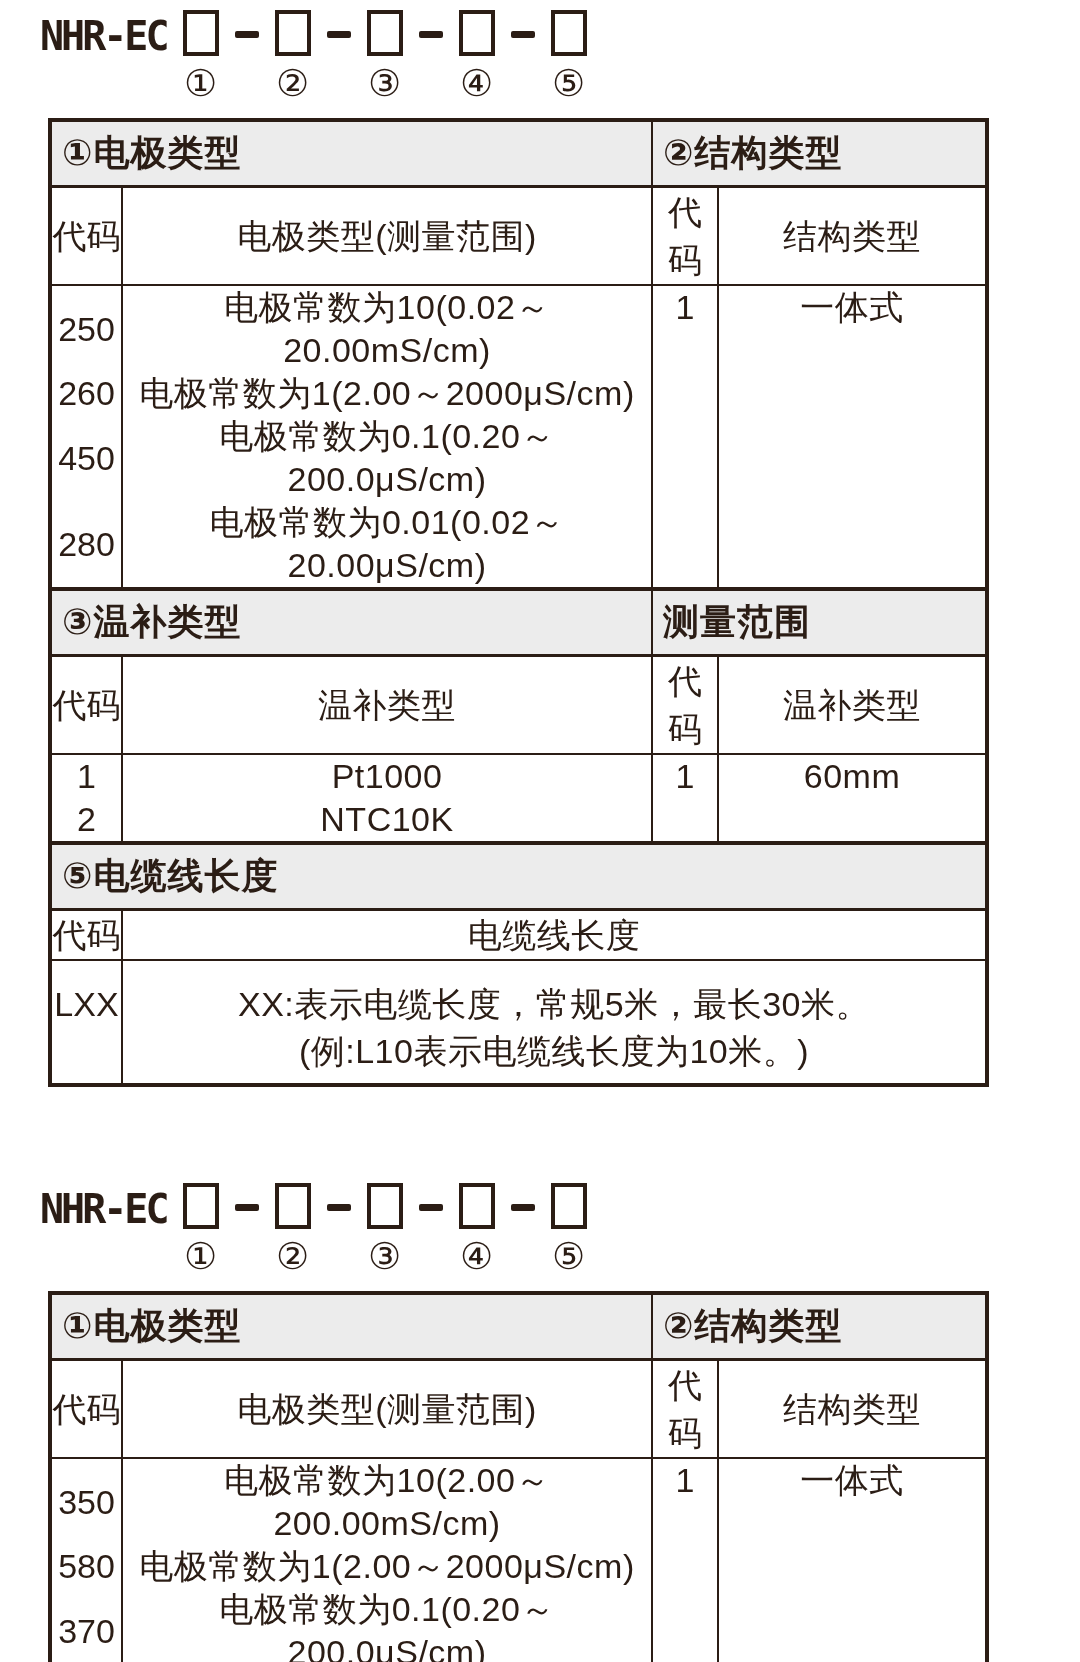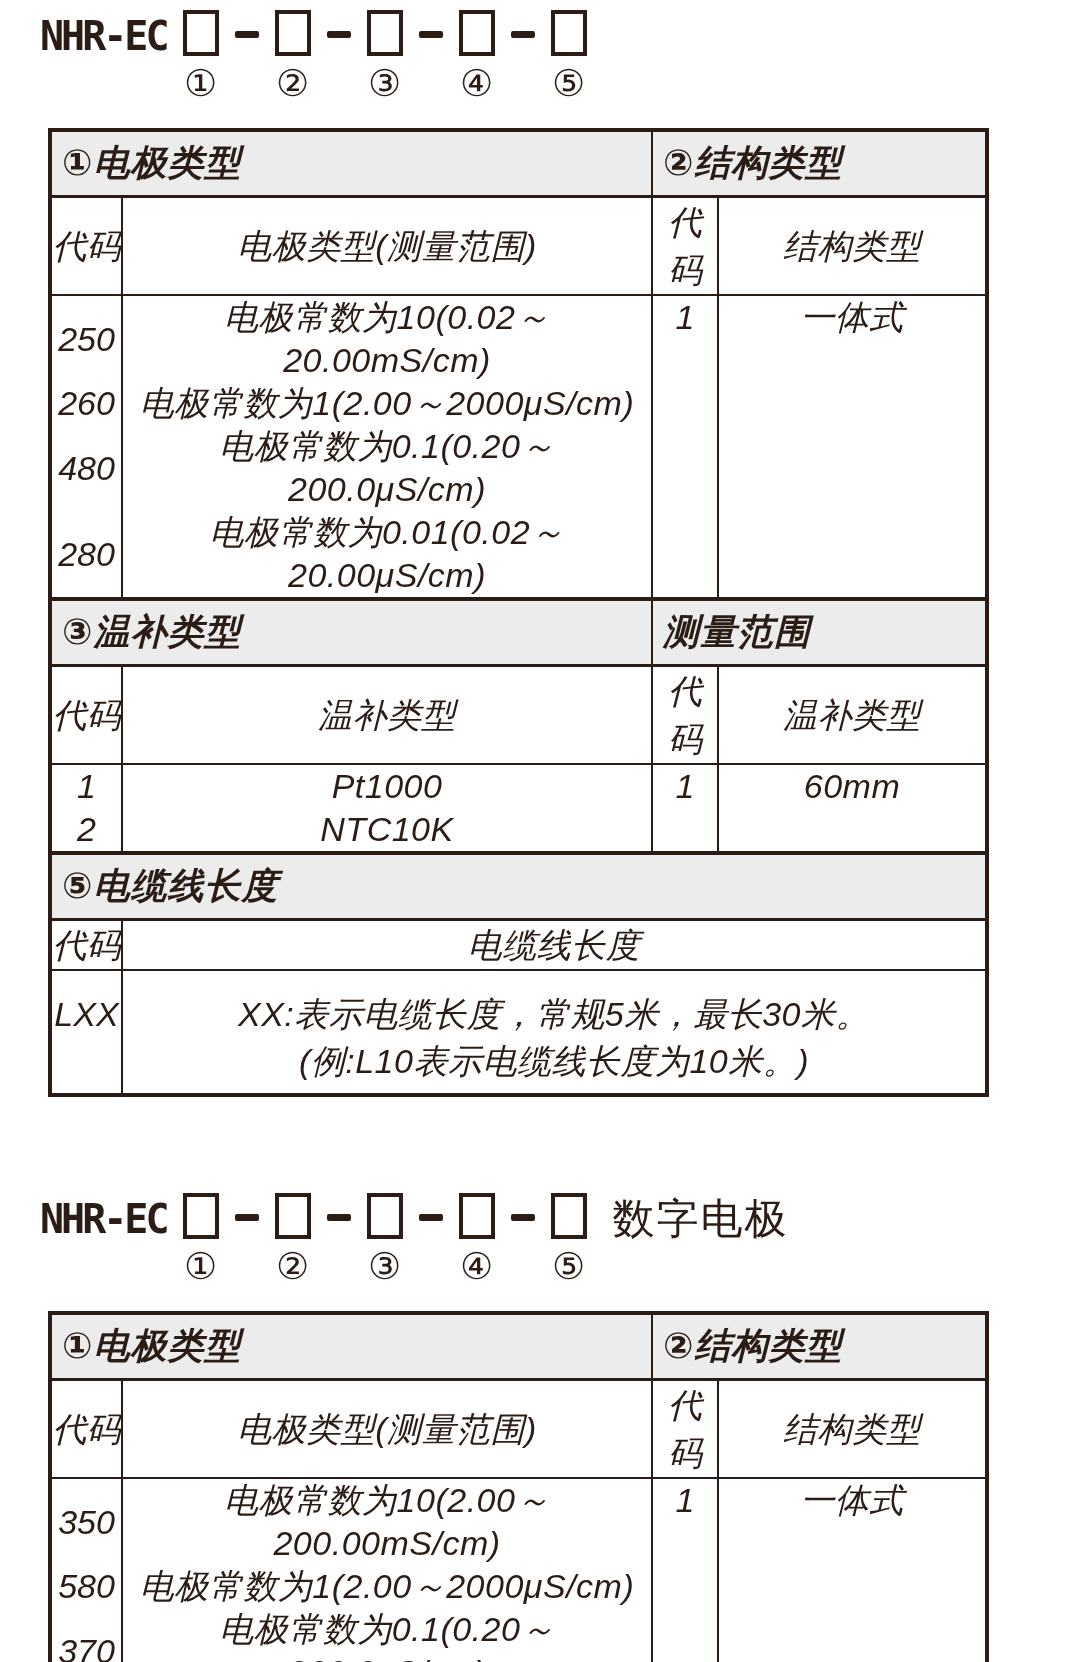--- a/index.html
+++ b/index.html
@@ -27,24 +27,23 @@
   }
   .slot{display:flex;flex-direction:column;align-items:center;width:44px;}
   .code-box{display:block;width:36px;height:46px;border:4px solid var(--ink);background:#fff;}
   .pos-circle{margin-top:8px;font-size:37px;line-height:40px;}
   .dash{width:24px;height:7px;background:var(--ink);margin-top:21px;border-radius:2px;}
   .model-suffix{font-size:42px;line-height:52px;margin-left:10px;white-space:nowrap;letter-spacing:2px;}
 
   
   table.spec{
     border-collapse:collapse;table-layout:fixed;
-    width:937px;margin:24px 0 0 48px;
+    width:937px;margin:14px 0 0 48px;
     border:4px solid var(--ink);
     font-size:34px;
-    font-style:italic;
   }
   table.spec td,table.spec th{border:2px solid var(--ink);padding:0;}
   tr.band th{
     background:var(--band);
     border-top:4px solid var(--ink);
     border-bottom:3px solid var(--ink);
     text-align:left;font-size:36px;font-weight:bold;
     padding:7px 6px 7px 10px;letter-spacing:1px;
   }
   tr.colhead td{height:50px;line-height:48px;}
@@ -116,21 +115,21 @@
           <td class="code">250</td>
           <td class="desc">电极常数为10(0.02～20.00mS/cm)</td>
           <td class="code div top" rowspan="4">1</td>
           <td class="desc top" rowspan="4">一体式</td>
         </tr>
         <tr class="datarow">
           <td class="code">260</td>
           <td class="desc">电极常数为1(2.00～2000μS/cm)</td>
         </tr>
         <tr class="datarow">
-          <td class="code">480</td>
+          <td class="code">450</td>
           <td class="desc">电极常数为0.1(0.20～200.0μS/cm)</td>
         </tr>
         <tr class="datarow">
           <td class="code">280</td>
           <td class="desc">电极常数为0.01(0.02～20.00μS/cm)</td>
         </tr>
         <tr class="band">
           <th colspan="2">③温补类型</th>
           <th colspan="2" class="div">测量范围</th>
         </tr>
@@ -188,21 +187,20 @@
       <span class="dash"></span>
       <span class="slot">
         <span class="code-box"></span>
         <span class="pos-circle">④</span>
       </span>
       <span class="dash"></span>
       <span class="slot">
         <span class="code-box"></span>
         <span class="pos-circle">⑤</span>
       </span>
-      <span class="model-suffix">数字电极</span>
     </div>
 
     <table class="spec">
       <colgroup>
           <col style="width:72px">
           <col style="width:530px">
           <col style="width:66px">
           <col style="width:269px">
         </colgroup>
       <tbody>

